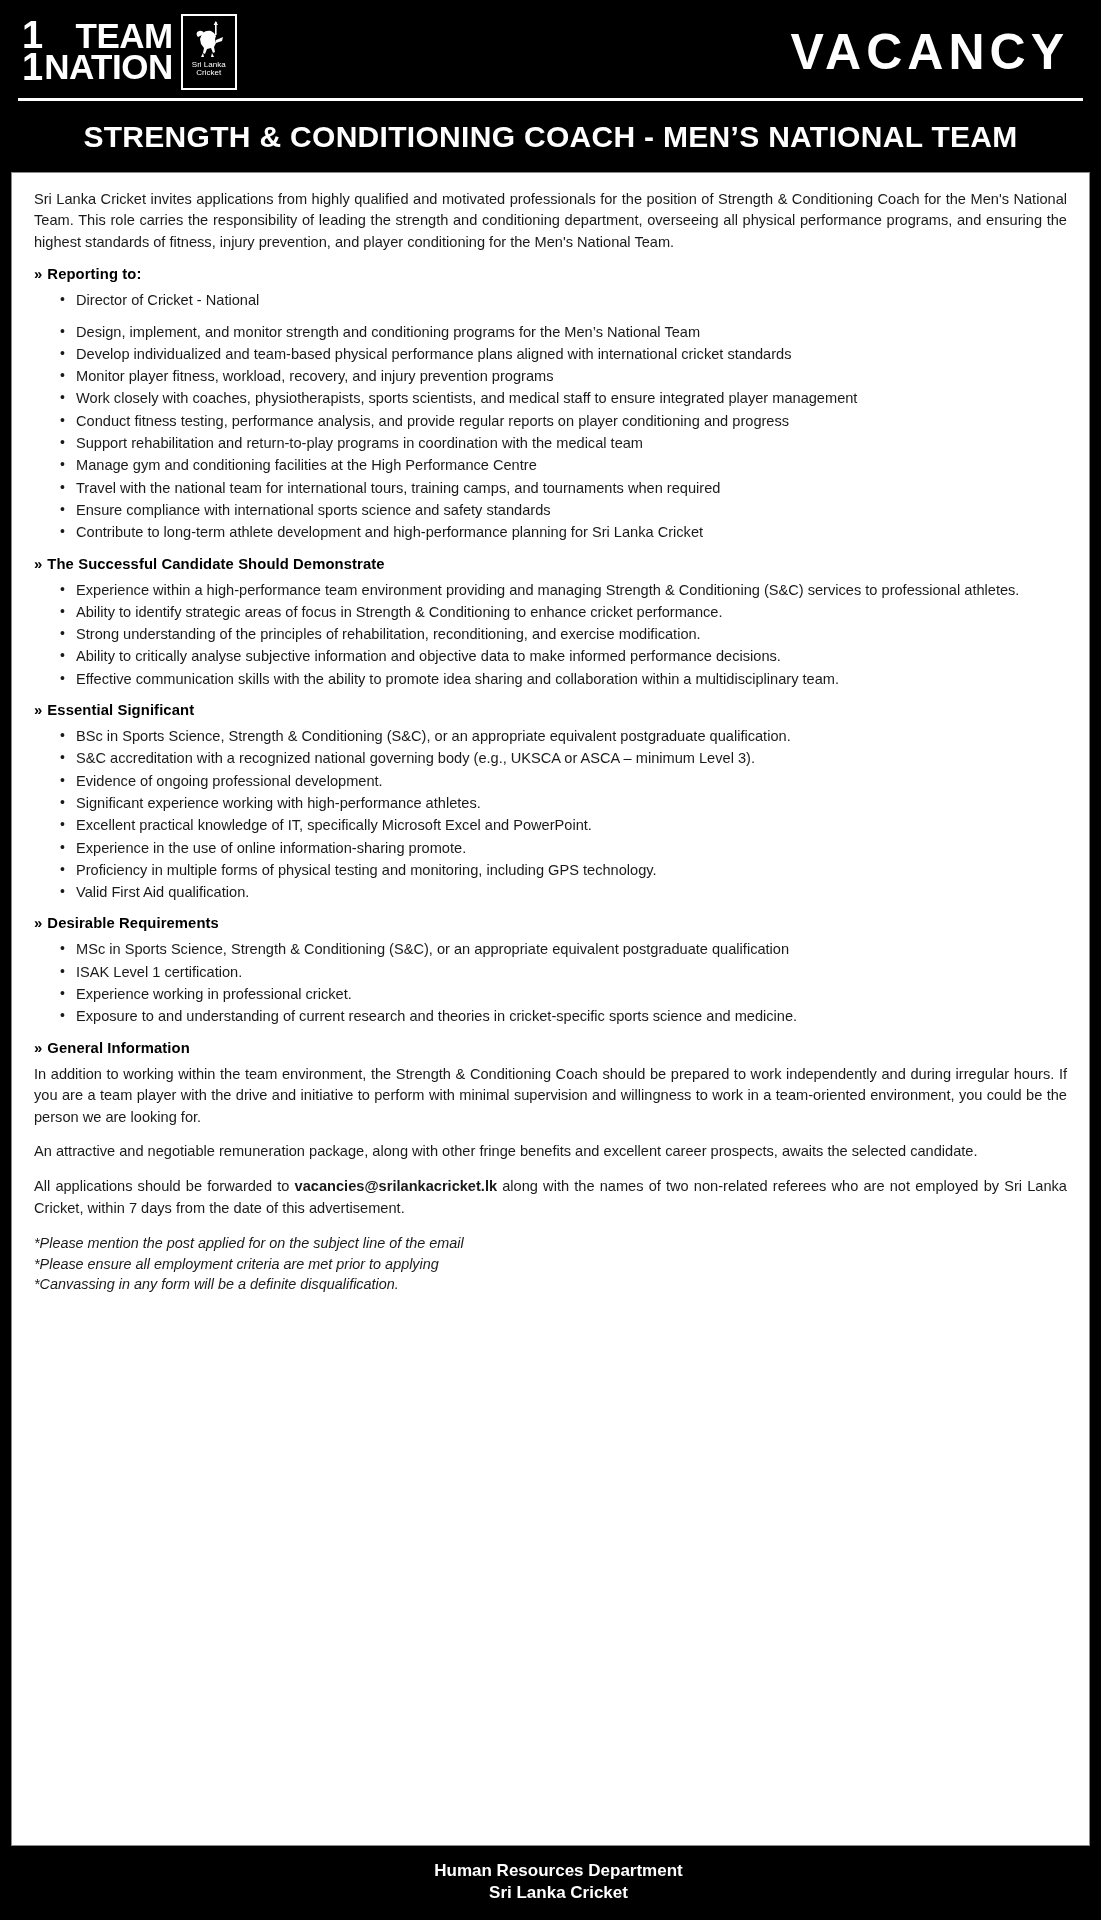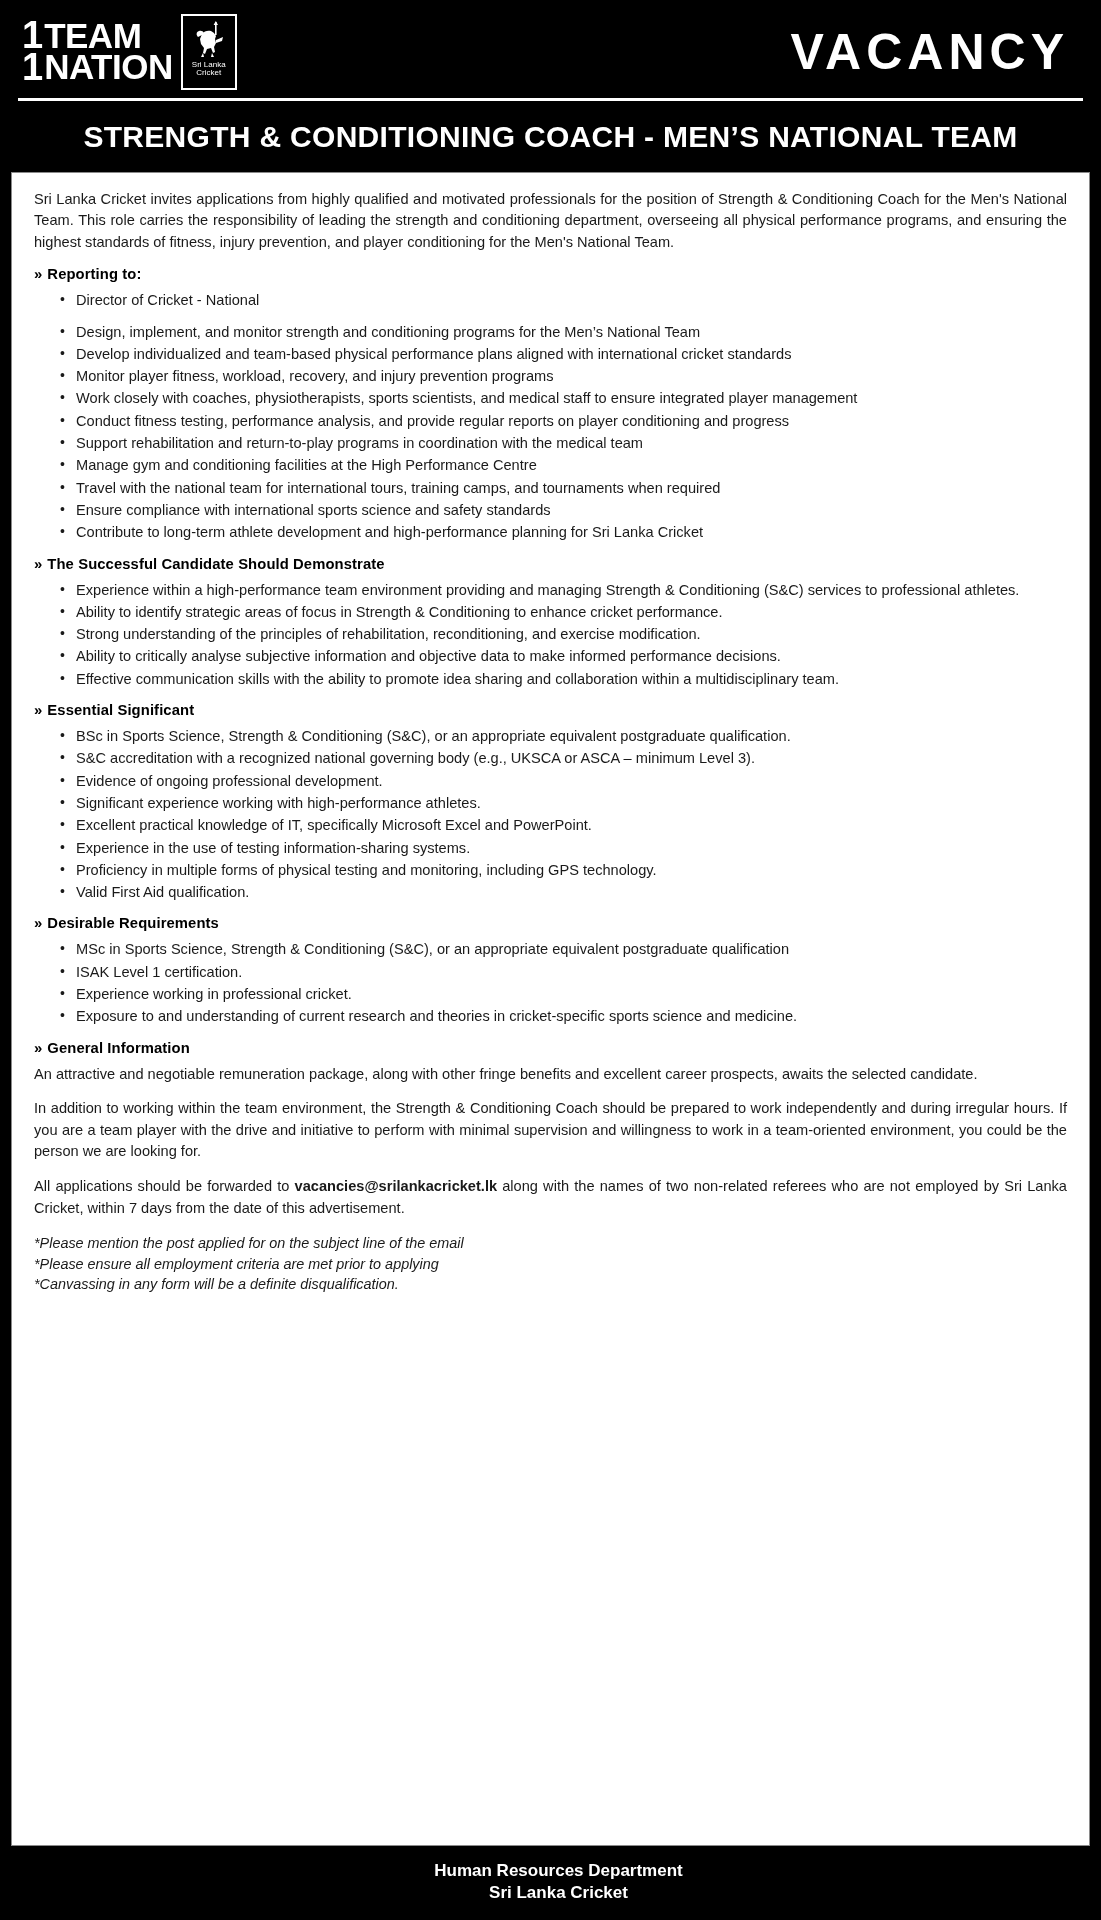--- a/index.html
+++ b/index.html
@@ -39,20 +39,21 @@
   .numeral {
     color:#ffffff;
     font-size:38px;
     font-weight:900;
     font-family:"Liberation Sans", sans-serif;
     letter-spacing:-1px;
   }
   .team-nation {
     display:flex; flex-direction:column;
     line-height:0.88;
+    text-align:right;
   }
   .tn-line {
     color:#ffffff;
     font-size:35px;
     font-weight:900;
     letter-spacing:-0.5px;
     font-family:"Liberation Sans", sans-serif;
   }
   .slc-emblem {
     width:56px; height:76px;
@@ -246,39 +247,39 @@
           <li>Ability to critically analyse subjective information and objective data to make informed performance decisions.</li>
           <li>Effective communication skills with the ability to promote idea sharing and collaboration within a multidisciplinary team.</li>
         </ul>
         <div class="section-head"><span class="chev">»</span><span>Essential Significant</span></div>
         <ul class="blist">
           <li>BSc in Sports Science, Strength &amp; Conditioning (S&amp;C), or an appropriate equivalent postgraduate qualification.</li>
           <li>S&amp;C accreditation with a recognized national governing body (e.g., UKSCA or ASCA – minimum Level 3).</li>
           <li>Evidence of ongoing professional development.</li>
           <li>Significant experience working with high-performance athletes.</li>
           <li>Excellent practical knowledge of IT, specifically Microsoft Excel and PowerPoint.</li>
-          <li>Experience in the use of testing information-sharing systems.</li>
+          <li>Experience in the use of online information-sharing promote.</li>
           <li>Proficiency in multiple forms of physical testing and monitoring, including GPS technology.</li>
           <li>Valid First Aid qualification.</li>
         </ul>
         <div class="section-head"><span class="chev">»</span><span>Desirable Requirements</span></div>
         <ul class="blist">
           <li>MSc in Sports Science, Strength &amp; Conditioning (S&amp;C), or an appropriate equivalent postgraduate qualification</li>
           <li>ISAK Level 1 certification.</li>
           <li>Experience working in professional cricket.</li>
           <li>Exposure to and understanding of current research and theories in cricket-specific sports science and medicine.</li>
         </ul>
       </div>
 
     <div class="section-head">
       <span class="chev">»</span><span>General Information</span>
     </div>
 
+    <div class="gi-para">In addition to working within the team environment, the Strength &amp; Conditioning Coach should be prepared to work independently and during irregular hours. If you are a team player with the drive and initiative to perform with minimal supervision and willingness to work in a team-oriented environment, you could be the person we are looking for.</div>
     <div class="gi-para">An attractive and negotiable remuneration package, along with other fringe benefits and excellent career prospects, awaits the selected candidate.</div>
-    <div class="gi-para">In addition to working within the team environment, the Strength &amp; Conditioning Coach should be prepared to work independently and during irregular hours. If you are a team player with the drive and initiative to perform with minimal supervision and willingness to work in a team-oriented environment, you could be the person we are looking for.</div>
 
     <div class="gi-para">
       <span>All applications should be forwarded to </span><span class="email-bold">vacancies@srilankacricket.lk</span><span> along with the names of two non-related referees who are not employed by Sri Lanka Cricket, within 7 days from the date of this advertisement.</span>
     </div>
 
     <div class="notes" id="notes-root">
         <div class="note-line">*Please mention the post applied for on the subject line of the email</div>
         <div class="note-line">*Please ensure all employment criteria are met prior to applying</div>
         <div class="note-line">*Canvassing in any form will be a definite disqualification.</div>
       </div>

